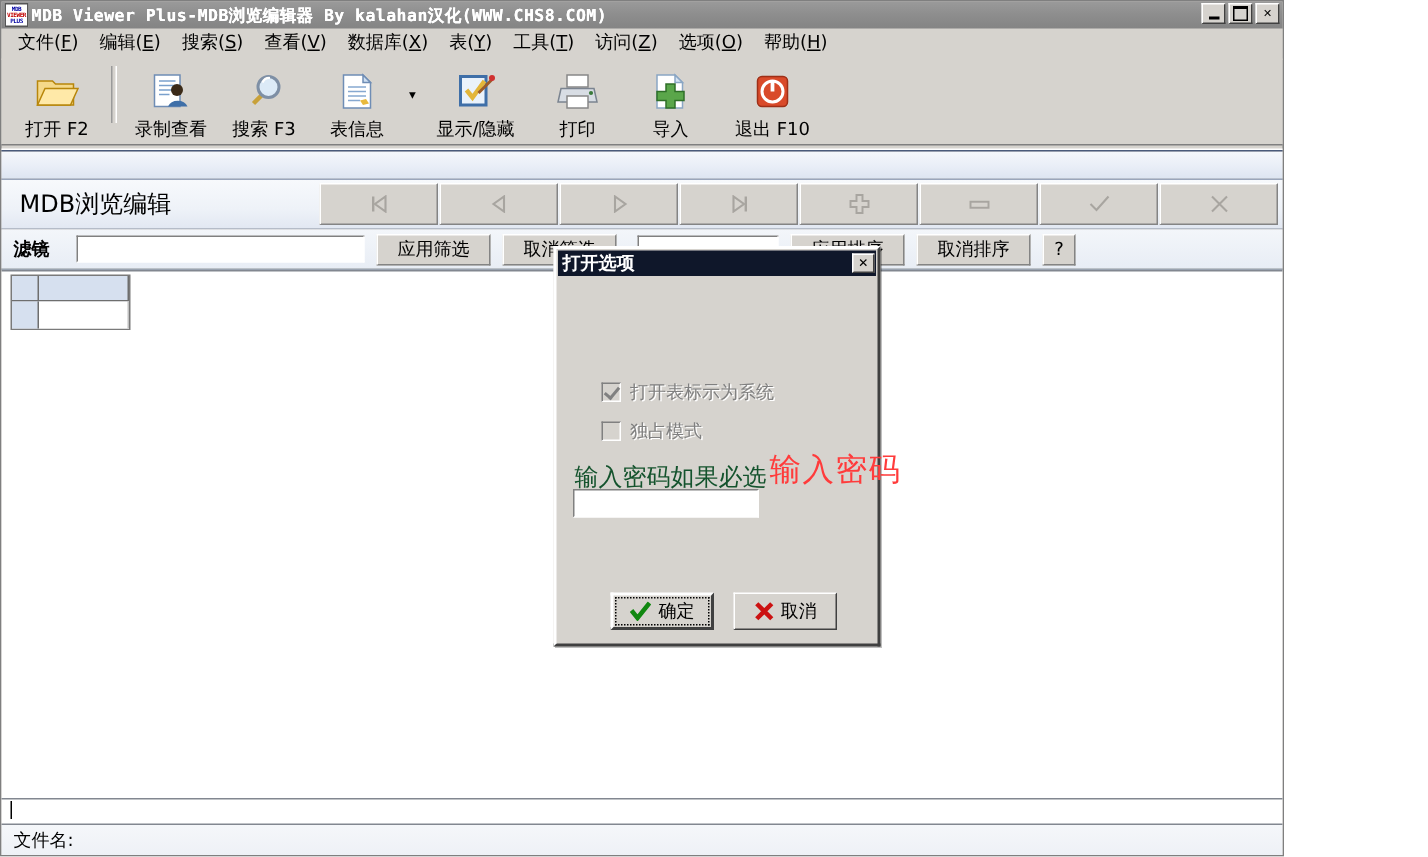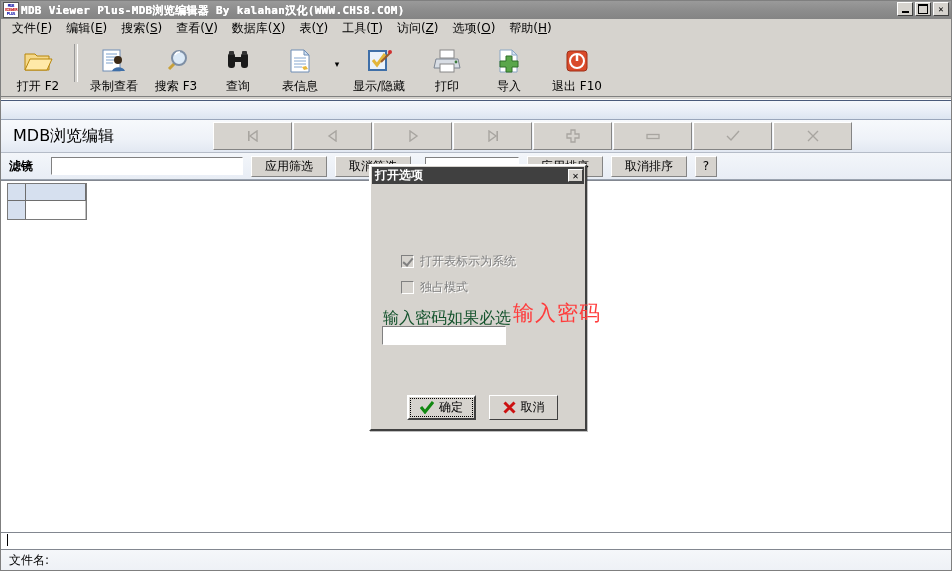--- a/index.html
+++ b/index.html
@@ -9,21 +9,21 @@
   body {
     width: 952px; height: 571px;
     font-family: "DejaVu Sans", "Liberation Sans", sans-serif;
     font-size: 12px;
     overflow: hidden;
     position: relative;
     -webkit-font-smoothing: none;
   }
   .app {
     position: absolute; left:0; top:0;
-    width: 952px; height: 571px;
+    width: 856px; height: 571px;
     background: #d6d3ce;
     border: 1px solid #7f7f7f;
     box-sizing: border-box;
     display: flex; flex-direction: column;
   }
 
   
   .titlebar {
     height: 18px;
     background: linear-gradient(to bottom, #9a9a9a 0%, #8d8d8d 50%, #848484 100%);
@@ -326,21 +326,21 @@
     background: #d6d3ce;
     border: 2px solid;
     border-color: #ffffff #404040 #404040 #ffffff;
     box-sizing: border-box;
     box-shadow: 1px 1px 0 rgba(0,0,0,0.25);
     z-index: 50;
   }
   .dlg-title {
     height: 17px;
     margin: 1px;
-    background: #404040;
+    background: #0f172a;
     display: flex; align-items: center;
     justify-content: space-between;
     padding: 0 1px 0 3px;
   }
   .dlg-title-text {
     color: #ffffff;
     font-size: 12px;
     font-weight: bold;
     font-family: "DejaVu Sans", sans-serif;
     white-space: nowrap;
@@ -512,32 +512,20 @@
       <div class="tb-icon">
         <svg width="28" height="26" viewBox="0 0 28 26">
           <line x1="7" y1="21" x2="13" y2="15" stroke="#c8a13a" stroke-width="3"></line>
           <circle cx="17" cy="10" r="7" fill="#dceaf7" stroke="#7e8fa5" stroke-width="2"></circle>
           <path d="M13 7 a5 5 0 0 1 5 -3" stroke="#ffffff" stroke-width="1.5" fill="none"></path>
         </svg>
       </div>
       <div class="tb-label">搜索 F3</div>
     </div>
 
-    <div class="tb-item">
-      <div class="tb-icon">
-        <svg width="28" height="26" viewBox="0 0 28 26">
-          <rect x="4" y="5" width="7" height="15" rx="3" fill="#1a1a1a"></rect>
-          <rect x="17" y="5" width="7" height="15" rx="3" fill="#1a1a1a"></rect>
-          <rect x="11" y="9" width="6" height="5" fill="#1a1a1a"></rect>
-          <rect x="5" y="3" width="5" height="4" rx="1" fill="#333"></rect>
-          <rect x="18" y="3" width="5" height="4" rx="1" fill="#333"></rect>
-        </svg>
-      </div>
-      <div class="tb-label">查询</div>
-    </div>
 
     <div class="tb-item">
       <div class="tb-icon">
         <svg width="26" height="26" viewBox="0 0 26 26">
           <path d="M4 2 L17 2 L22 7 L22 24 L4 24 Z" fill="#ffffff" stroke="#6f8db5" stroke-width="1"></path>
           <path d="M17 2 L17 7 L22 7 Z" fill="#cfe0f2" stroke="#6f8db5" stroke-width="1"></path>
           <g stroke="#86a8d0" stroke-width="1">
             <line x1="7" y1="10" x2="19" y2="10"></line>
               <line x1="7" y1="13" x2="19" y2="13"></line>
             <line x1="7" y1="16" x2="19" y2="16"></line>

